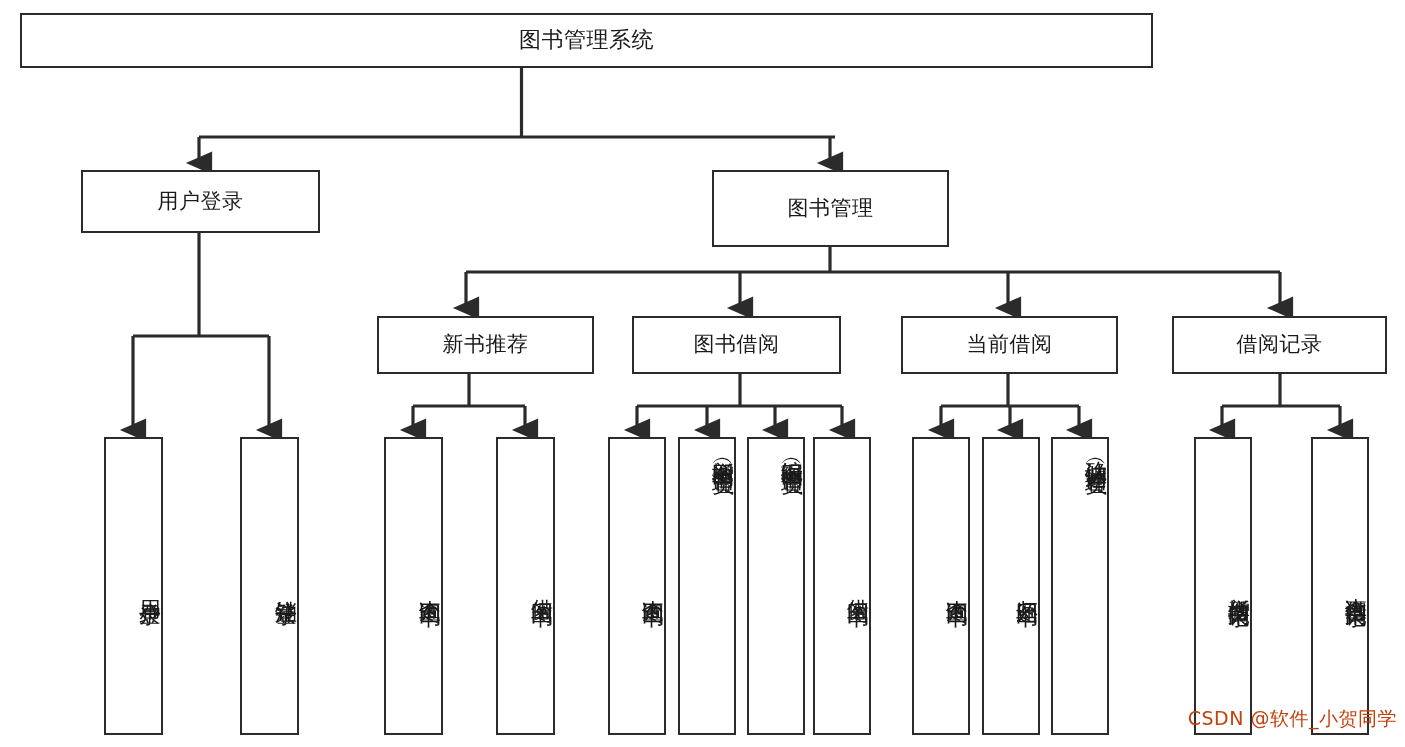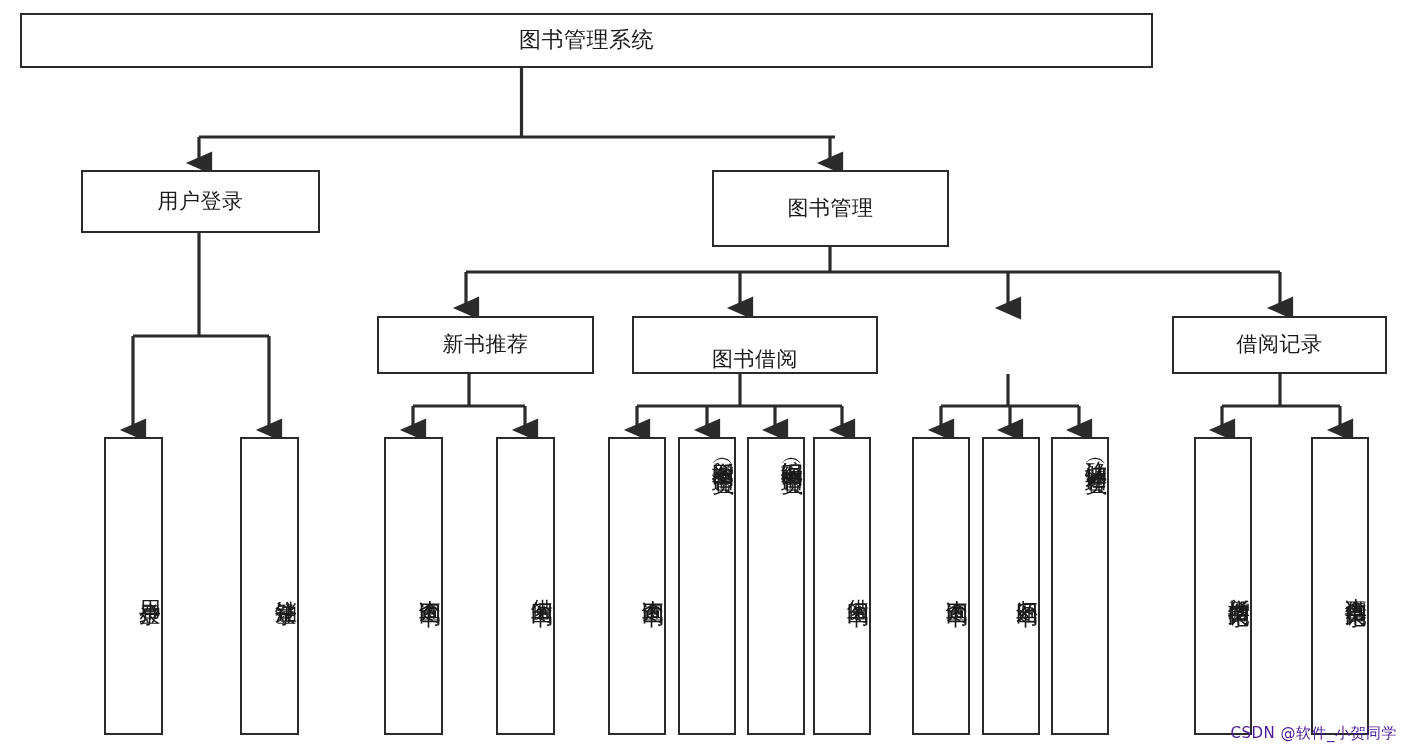--- a/index.html
+++ b/index.html
@@ -72,23 +72,23 @@
     justify-content: center;
   }
   .vert-inner.top {
     align-items: flex-start;
     padding-top: 4px;
     box-sizing: border-box;
   }
   #watermark {
     position: absolute;
     right: 8px;
-    bottom: 4px;
-    font-size: 15px;
-    color: #4c1d95;
+    bottom: 15px;
+    font-size: 19px;
+    color: #c2410c;
     white-space: nowrap;
     letter-spacing: 0.5px;
   }
 </style>
 </head>
 <body>
 
 <div id="diagram-root">
 
   <svg id="connector-layer" width="1405" height="747" viewBox="0 0 1405 747" xmlns="http://www.w3.org/2000/svg">
@@ -151,22 +151,25 @@
   <div class="node horiz" style="left:81px; top:170px; width:239px; height:63px;">
     <span class="node-label">用户登录</span>
   </div>
   <div class="node horiz" style="left:712px; top:170px; width:237px; height:77px;">
     <span class="node-label">图书管理</span>
   </div>
 
   <div class="node horiz" style="left:361px; top:316px; width:217px; height:58px;margin-left:16px;">
     <span class="node-label">新书推荐</span>
   </div>
-  <div class="node horiz" style="left:632px; top:316px; width:246px; height:58px;align-items:flex-end;">
+  <div class="node horiz" style="left:632px; top:316px; width:209px; height:58px;">
     <span class="node-label">图书借阅</span>
+  </div>
+  <div class="node horiz" style="left:901px; top:316px; width:217px; height:58px;">
+    <span class="node-label">当前借阅</span>
   </div>
   <div class="node horiz" style="left:1172px; top:316px; width:215px; height:58px;">
     <span class="node-label">借阅记录</span>
   </div>
 
   <div class="node vert" style="left:104px; top:437px; width:59px; height:298px;">
     <span class="vert-inner">
       <span class="node-label">用户登录</span>
     </span>
   </div>

